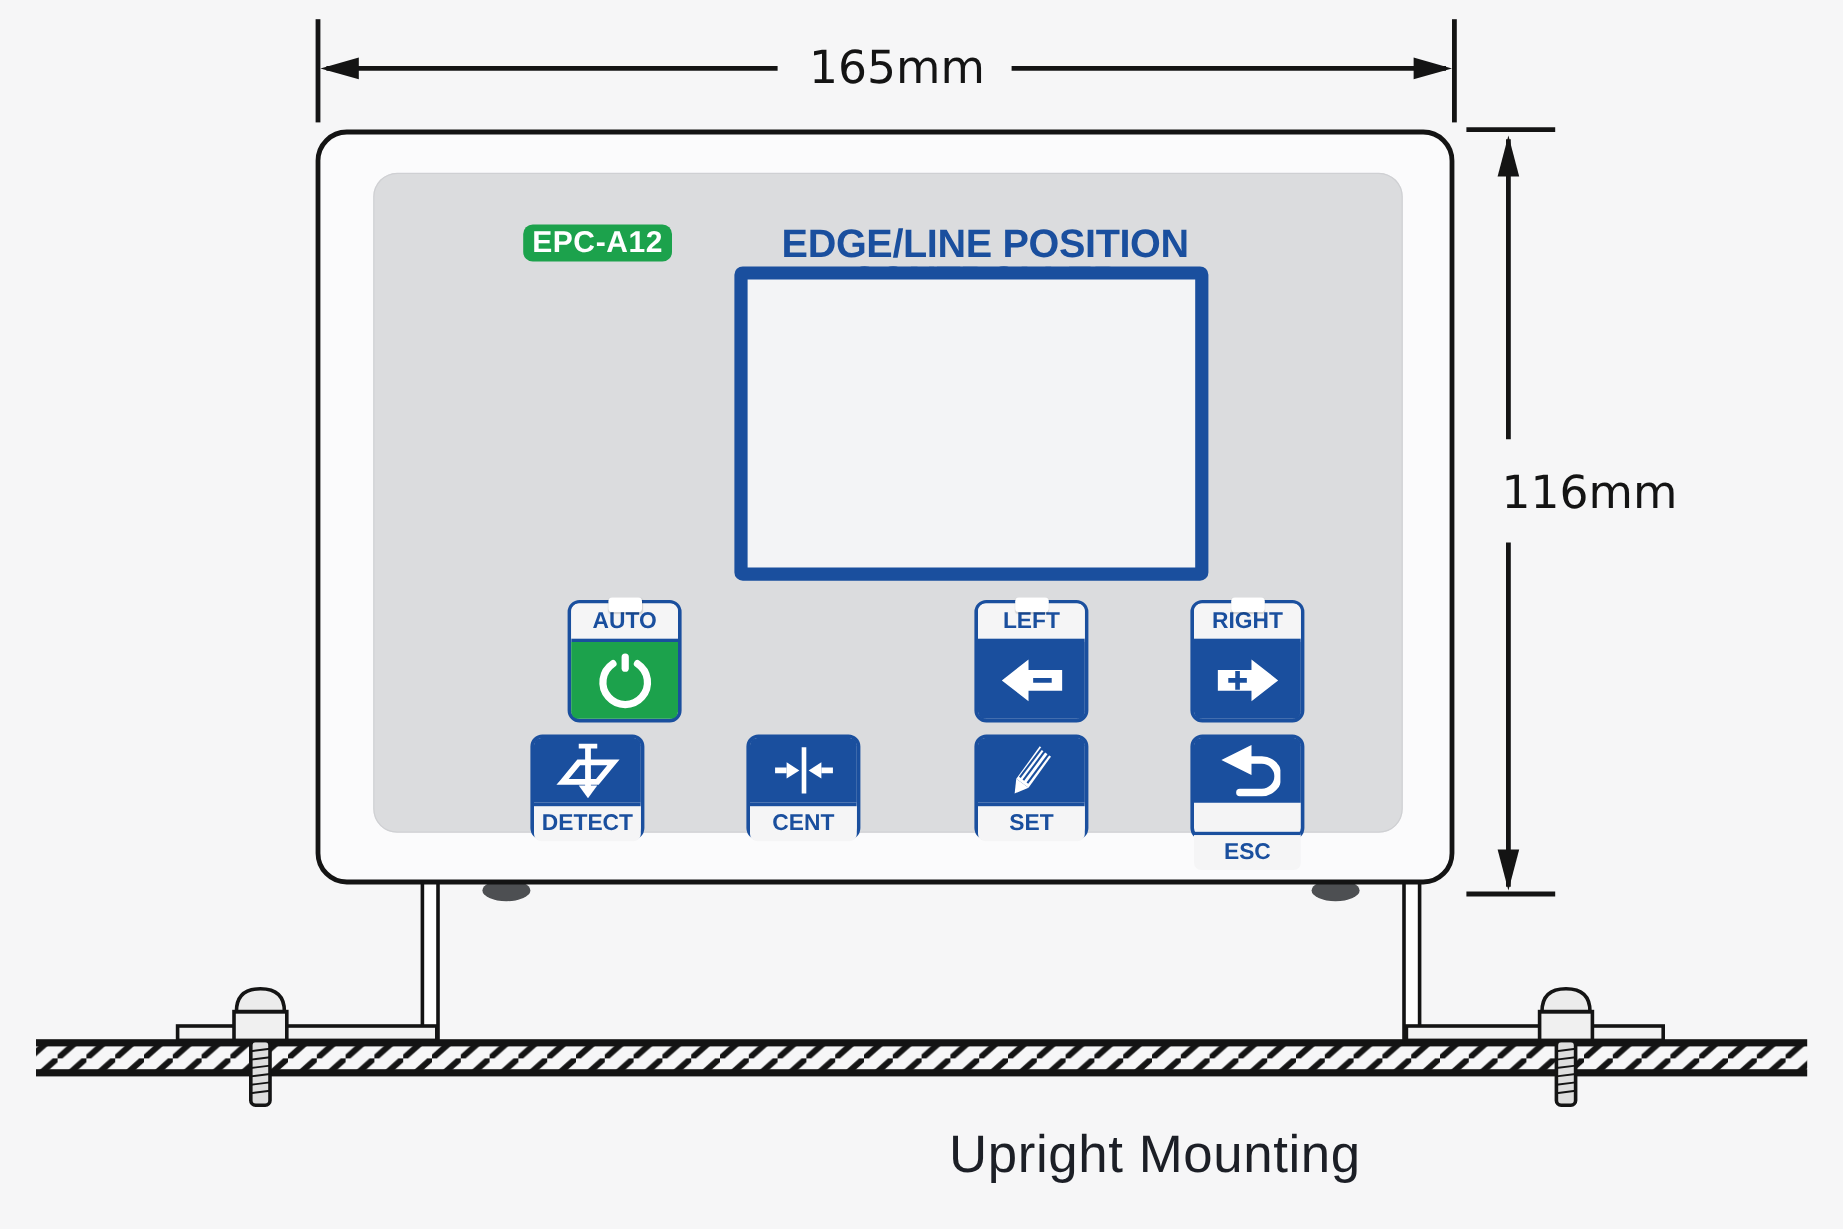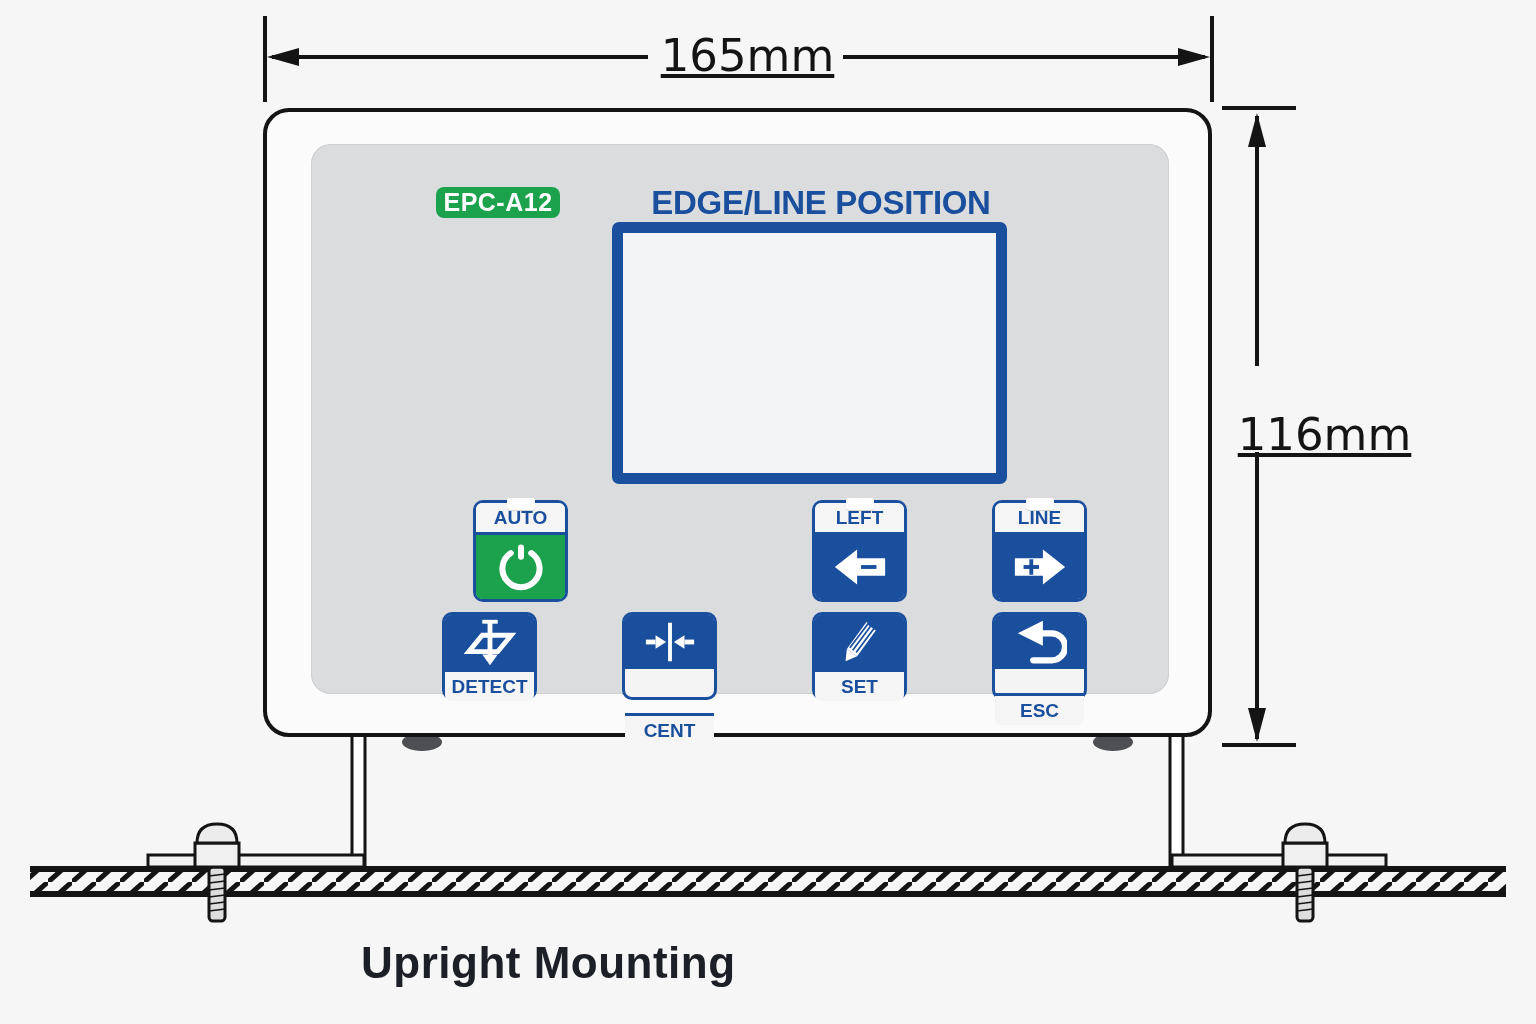--- a/index.html
+++ b/index.html
@@ -2,23 +2,23 @@
 <html><head>
 <meta charset="utf-8">
 <style>
   html,body{margin:0;padding:0;}
   body{width:1536px;height:1024px;background:#f6f6f7;font-family:"Liberation Sans",sans-serif;overflow:hidden;}
   .canvas{position:relative;width:1536px;height:1024px;}
   .lineart{position:absolute;left:0;top:0;z-index:1;}
 
   
   .dim-label{position:absolute;z-index:2;color:#141414;font-family:"DejaVu Sans",sans-serif;
-             font-size:45px;font-weight:400;text-align:center;text-decoration:underline;}
+             font-size:38px;font-weight:400;text-align:center;}
   .dim-width{left:640px;top:30px;width:215px;height:52px;line-height:52px;}
-  .dim-height{left:1237px;top:384px;width:175px;height:52px;line-height:52px;margin-top:25px;}
+  .dim-height{left:1237px;top:384px;width:175px;height:52px;line-height:52px;}
 
   
   .case{position:absolute;left:263px;top:108px;width:949px;height:629px;box-sizing:border-box;
         background:#fbfbfc;border:4px solid #141414;border-radius:26px;z-index:3;}
   .panel{position:absolute;left:44px;top:32px;width:858px;height:550px;background:#dbdcde;
          border-radius:20px;box-shadow:inset 0 0 0 1px #cfd0d3;}
 
   .badge{position:absolute;left:125px;top:43px;width:124px;height:31px;background:#1ca24c;
          border-radius:8px;color:#ffffff;font-weight:bold;font-size:25px;line-height:31px;
          text-align:center;letter-spacing:.5px;}
@@ -35,22 +35,22 @@
   .strip{flex:0 0 29px;display:flex;align-items:center;justify-content:center;
          color:#1a4f9e;font-weight:bold;font-size:19px;background:#f5f5f6;}
   .r1 .strip{border-bottom:3px solid #1a4f9e;border-radius:6px 6px 0 0;}
   .r2 .strip{border-top:3px solid #1a4f9e;border-radius:0 0 6px 6px;order:2;}
   .field{flex:1;display:flex;align-items:center;justify-content:center;}
   .r1 .field{border-radius:0 0 6px 6px;}
   .r2 .field{border-radius:6px 6px 0 0;order:1;}
   .notch{position:absolute;top:-5px;left:50%;transform:translateX(-50%);width:28px;height:12px;
          background:#ffffff;border-radius:3px;box-shadow:0 1px 1px rgba(0,0,0,.15);z-index:4;}
 
-  .caption{position:absolute;left:361px;top:938px;width:800px;text-align:left;z-index:2;
-           color:#1c1f26;font-size:44px;font-weight:700;letter-spacing:.5px;}
+  .caption{position:absolute;left:334px;top:938px;width:800px;text-align:right;z-index:2;
+           color:#1c1f26;font-size:44px;font-weight:400;letter-spacing:.5px;}
 </style>
 </head>
 <body>
 
 <div class="canvas">
 
   <svg class="lineart" width="1536" height="1024" viewBox="0 0 1536 1024">
     <defs>
       <pattern id="hatch" width="24" height="21" patternUnits="userSpaceOnUse">
         <line x1="-2" y1="23" x2="26" y2="-2" stroke="#141414" stroke-width="5"></line>
@@ -147,21 +147,21 @@
         <div class="field" style="background: rgb(26, 79, 158);">
           <svg width="58" height="44" viewBox="0 0 60 44">
             <polygon points="4,22 27,4 27,13 56,13 56,31 27,31 27,40" fill="#ffffff"></polygon>
             <line x1="31" y1="22" x2="47" y2="22" stroke="#1a4f9e" stroke-width="4"></line>
           </svg>
         </div>
       </div>
 
       <div class="btn r1" style="left:681px;">
         <div class="notch"></div>
-        <div class="strip">LINE</div>
+        <div class="strip">RIGHT</div>
         <div class="field" style="background: rgb(26, 79, 158);">
           <svg width="58" height="44" viewBox="0 0 60 44">
             <polygon points="56,22 33,4 33,13 4,13 4,31 33,31 33,40" fill="#ffffff"></polygon>
             <line x1="13" y1="22" x2="29" y2="22" stroke="#1a4f9e" stroke-width="4"></line>
             <line x1="21" y1="14" x2="21" y2="30" stroke="#1a4f9e" stroke-width="4"></line>
           </svg>
         </div>
       </div>
 
       <div class="btn r2" style="left:131px;">
@@ -169,21 +169,21 @@
         <div class="field" style="background: rgb(26, 79, 158);">
           <svg width="54" height="54" viewBox="0 0 56 56">
             <polygon points="6,38 20,21 50,21 36,38" fill="none" stroke="#ffffff" stroke-width="5"></polygon>
             <line x1="20" y1="7" x2="36" y2="7" stroke="#ffffff" stroke-width="4"></line>
             <line x1="28" y1="7" x2="28" y2="42" stroke="#ffffff" stroke-width="5"></line>
             <polygon points="28,52 20,41 36,41" fill="#ffffff"></polygon>
           </svg>
         </div>
       </div>
 
-      <div class="btn r2" style="left:311px;gap:44px;">
+      <div class="btn r2" style="left:311px;">
         <div class="strip">CENT</div>
         <div class="field" style="background: rgb(26, 79, 158);">
           <svg width="54" height="54" viewBox="0 0 56 56">
             <line x1="28" y1="8" x2="28" y2="48" stroke="#ffffff" stroke-width="4"></line>
             <line x1="3" y1="28" x2="13" y2="28" stroke="#ffffff" stroke-width="5"></line>
             <polygon points="24,28 13,21 13,35" fill="#ffffff"></polygon>
             <line x1="53" y1="28" x2="43" y2="28" stroke="#ffffff" stroke-width="5"></line>
             <polygon points="32,28 43,21 43,35" fill="#ffffff"></polygon>
           </svg>
         </div>

